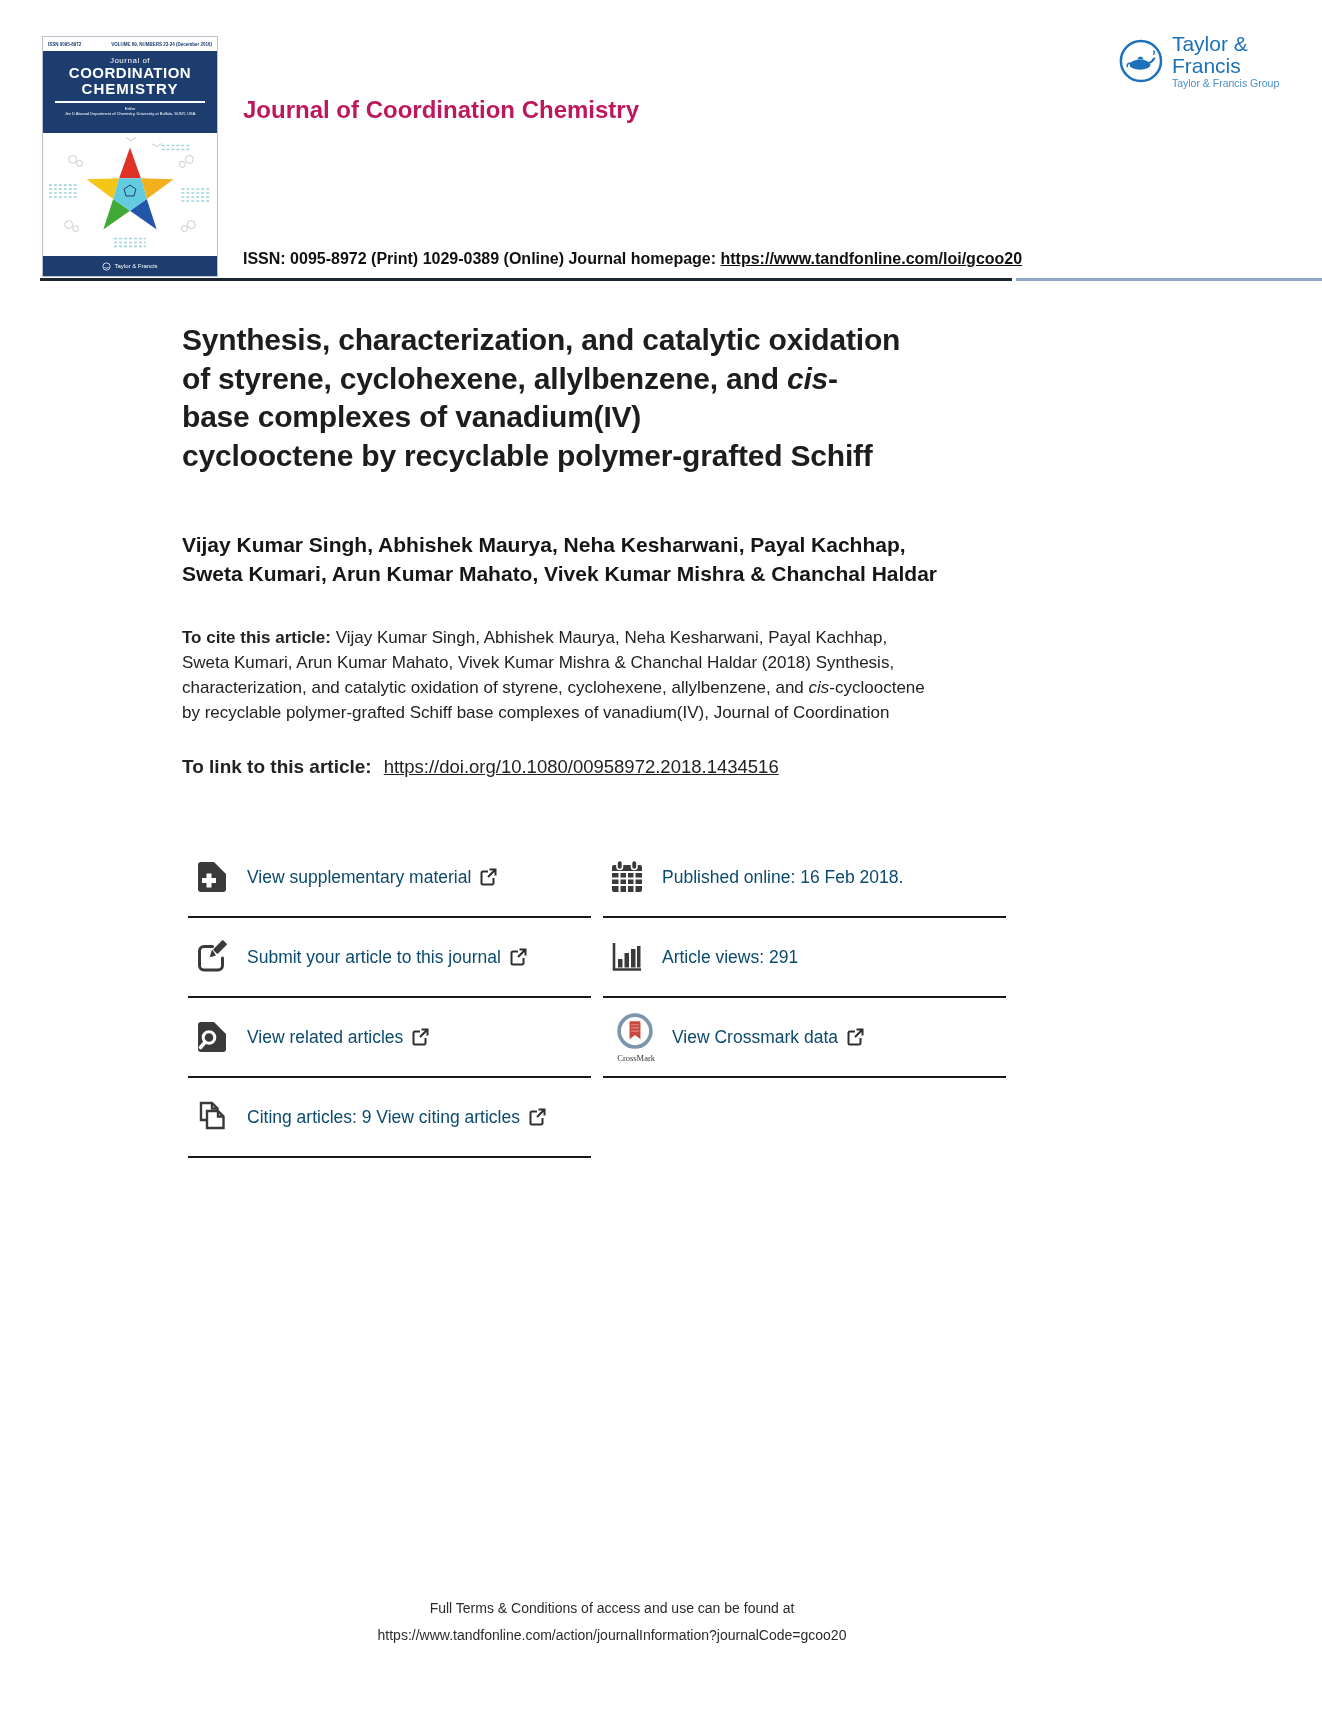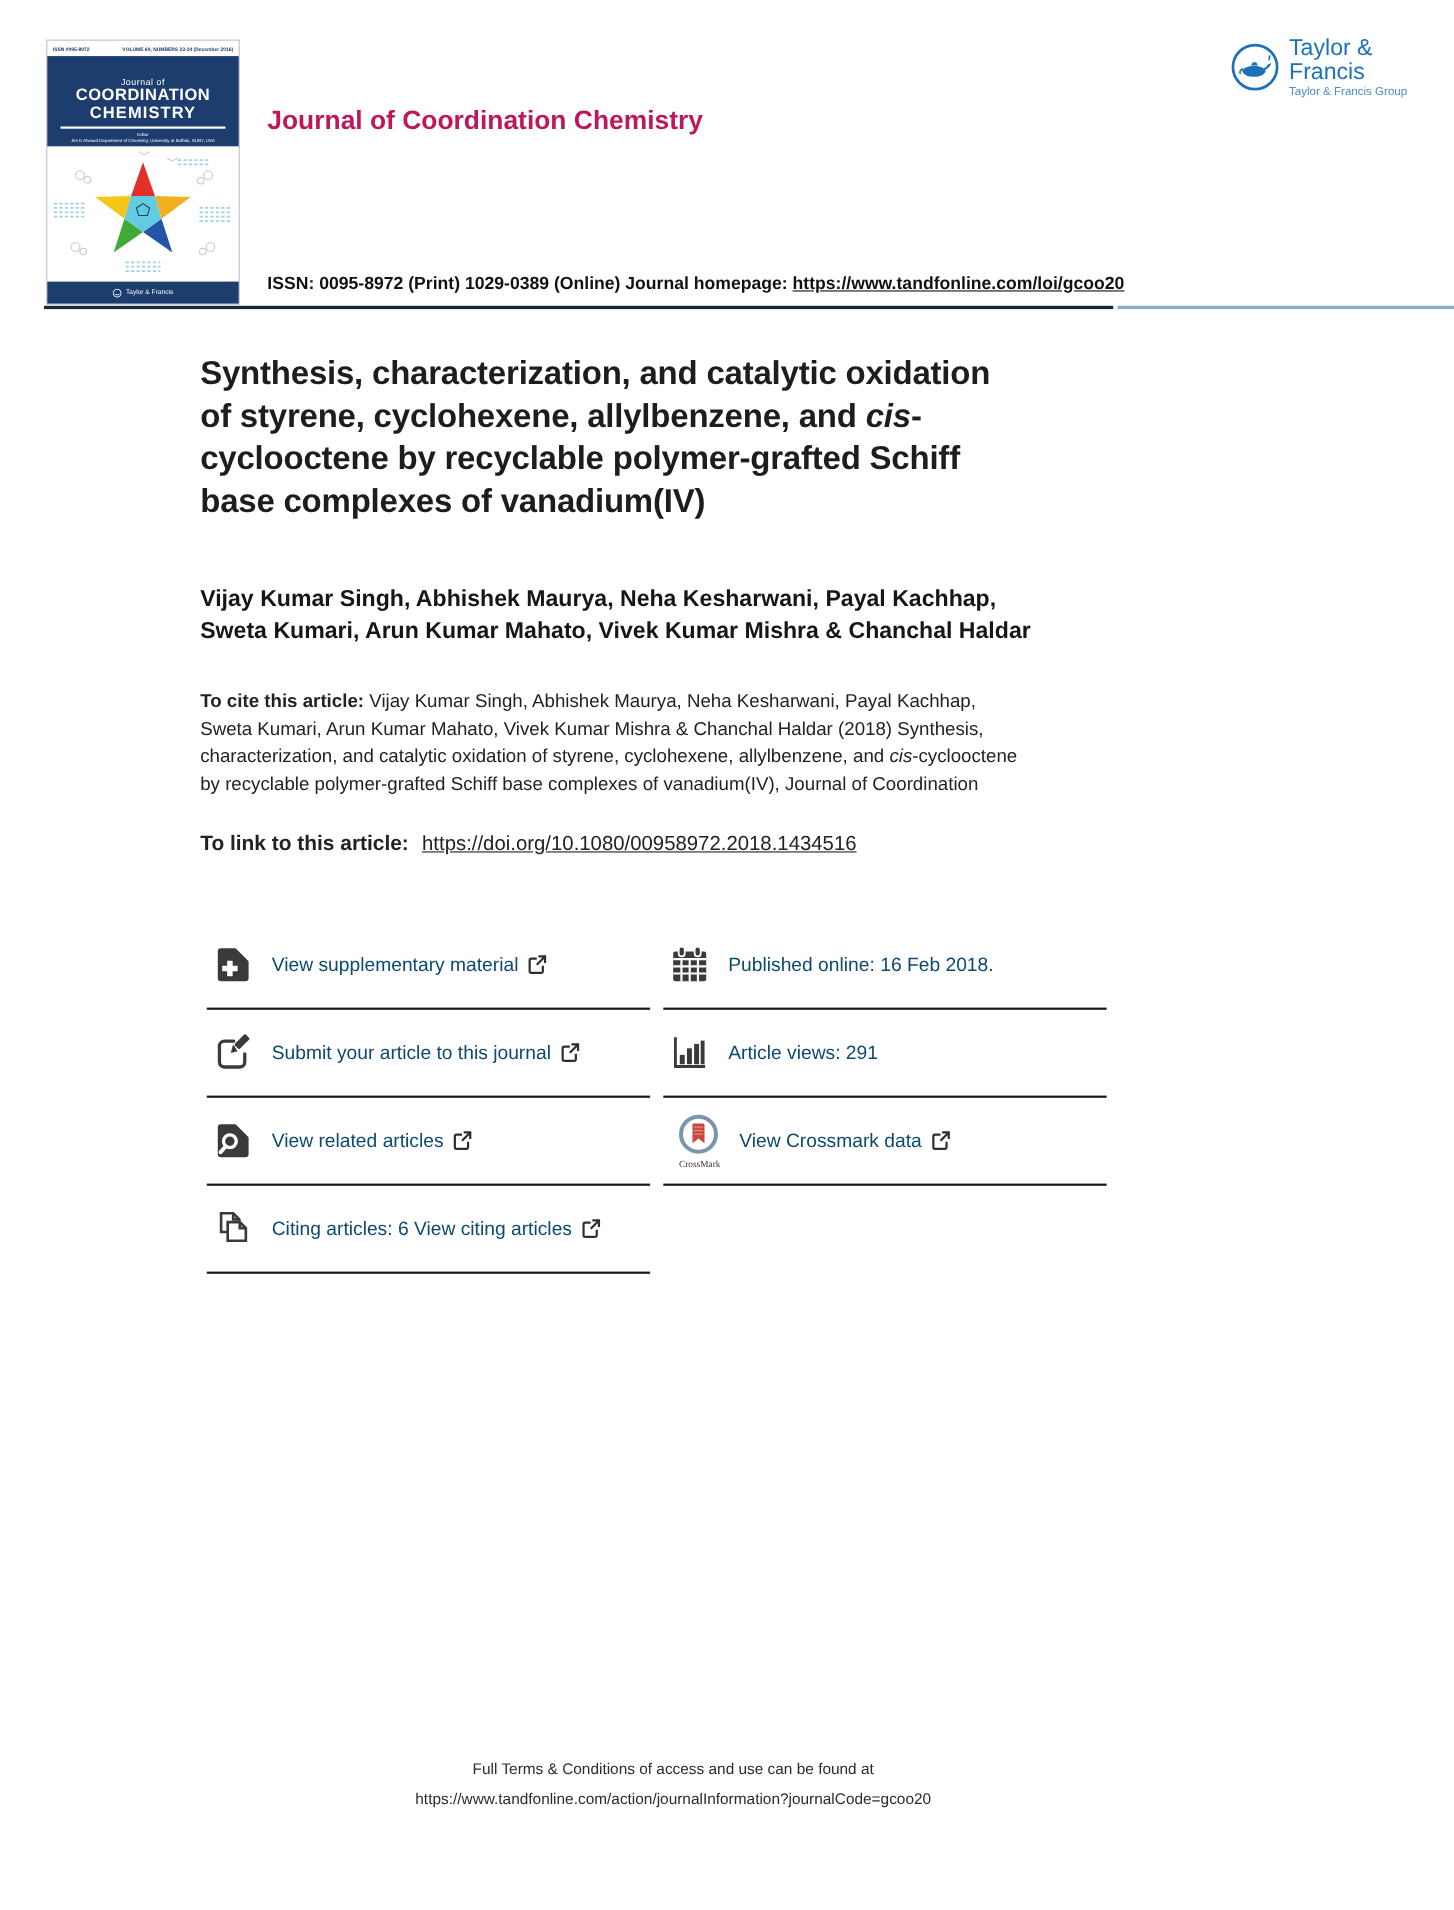--- a/index.html
+++ b/index.html
@@ -5,21 +5,21 @@
   html,body{margin:0;padding:0;background:#fff;}
   .page{position:relative;width:1322px;height:1736px;background:#ffffff;
         font-family:"Liberation Sans",sans-serif;color:#1a1a1a;overflow:hidden;}
   .abs{position:absolute;}
 
   
   .cover{left:42px;top:36px;width:176px;height:241px;background:#fff;
          border:1px solid #b9c2cc;box-sizing:border-box;}
   .cover-top{height:14px;display:flex;justify-content:space-between;align-items:center;
              padding:0 5px;font-size:4.5px;color:#1d3d6e;font-weight:700;}
-  .cover-navy{background:#1d3d6e;color:#fff;text-align:center;height:82px;padding-top:19px;box-sizing:border-box;}
+  .cover-navy{background:#1d3d6e;color:#fff;text-align:center;height:82px;padding-top:5px;box-sizing:border-box;}
   .cover-jof{font-size:8px;letter-spacing:.5px;}
   .cover-t1{font-size:15px;font-weight:700;letter-spacing:.5px;line-height:16px;}
   .cover-t2{font-size:15px;font-weight:700;letter-spacing:1px;line-height:16px;}
   .cover-hr{width:150px;height:2px;background:#fff;margin:4px auto 3px auto;}
   .cover-ed1{font-size:4px;}
   .cover-ed2{font-size:4px;white-space:nowrap;}
   .cover-star{display:block;margin:0 auto;}
   .cover-strip{position:absolute;left:0;bottom:0;width:100%;height:20px;background:#1d3d6e;
                display:flex;align-items:center;justify-content:center;gap:3px;color:#fff;font-size:6px;}
 
@@ -135,22 +135,22 @@
   <div class="abs issn-line">
     <span>ISSN: 0095-8972 (Print) 1029-0389 (Online) Journal homepage: </span><a href="#">https://www.tandfonline.com/loi/gcoo20</a>
   </div>
 
   <div class="abs rule-dark"></div>
   <div class="abs rule-light"></div>
 
   <div class="abs art-title">
     <div>Synthesis, characterization, and catalytic oxidation</div>
     <div><span>of styrene, cyclohexene, allylbenzene, and </span><i>cis</i><span>-</span></div>
+    <div>base complexes of vanadium(IV)</div>
     <div>cyclooctene by recyclable polymer-grafted Schiff</div>
-    <div>base complexes of vanadium(IV)</div>
   </div>
 
   <div class="abs authors">
     <div>Vijay Kumar Singh, Abhishek Maurya, Neha Kesharwani, Payal Kachhap,</div>
     <div>Sweta Kumari, Arun Kumar Mahato, Vivek Kumar Mishra &amp; Chanchal Haldar</div>
   </div>
 
   <div class="abs cite">
     <div><b>To cite this article:</b><span> Vijay Kumar Singh, Abhishek Maurya, Neha Kesharwani, Payal Kachhap,</span></div>
     <div>Sweta Kumari, Arun Kumar Mahato, Vivek Kumar Mishra &amp; Chanchal Haldar (2018) Synthesis,</div>
@@ -258,21 +258,21 @@
     </div>
 
     <div class="cell">
       <svg class="icon36" viewBox="0 0 36 36">
         <path d="M7 4 h11 l5.5 5.5 V21 H7 z" fill="#ffffff" stroke="#3a3a3a" stroke-width="2.4"></path>
         <path d="M18 4 v5.5 h5.5" fill="none" stroke="#3a3a3a" stroke-width="2.4"></path>
         <path d="M13 12 h11 l5.5 5.5 V29 H13 z" fill="#ffffff" stroke="#3a3a3a" stroke-width="2.4"></path>
         <path d="M24 12 v5.5 h5.5" fill="none" stroke="#3a3a3a" stroke-width="2.4"></path>
       </svg>
       <span class="lbl">
-          <span>Citing articles: 6 View citing articles</span>
+          <span>Citing articles: 9 View citing articles</span>
         <svg width="20" height="20" viewBox="0 0 20 20">
           <path d="M15.5 11 v5 a1.5 1.5 0 0 1 -1.5 1.5 H5 A1.5 1.5 0 0 1 3.5 16 V6 A1.5 1.5 0 0 1 5 4.5 h5" fill="none" stroke="#2e2e2e" stroke-width="2"></path>
           <path d="M11.5 2.5 h6 v6 M17.5 2.5 L10 10" fill="none" stroke="#2e2e2e" stroke-width="2"></path>
         </svg>
         </span>
     </div>
 
   </div>
 
   <div class="abs footer">

